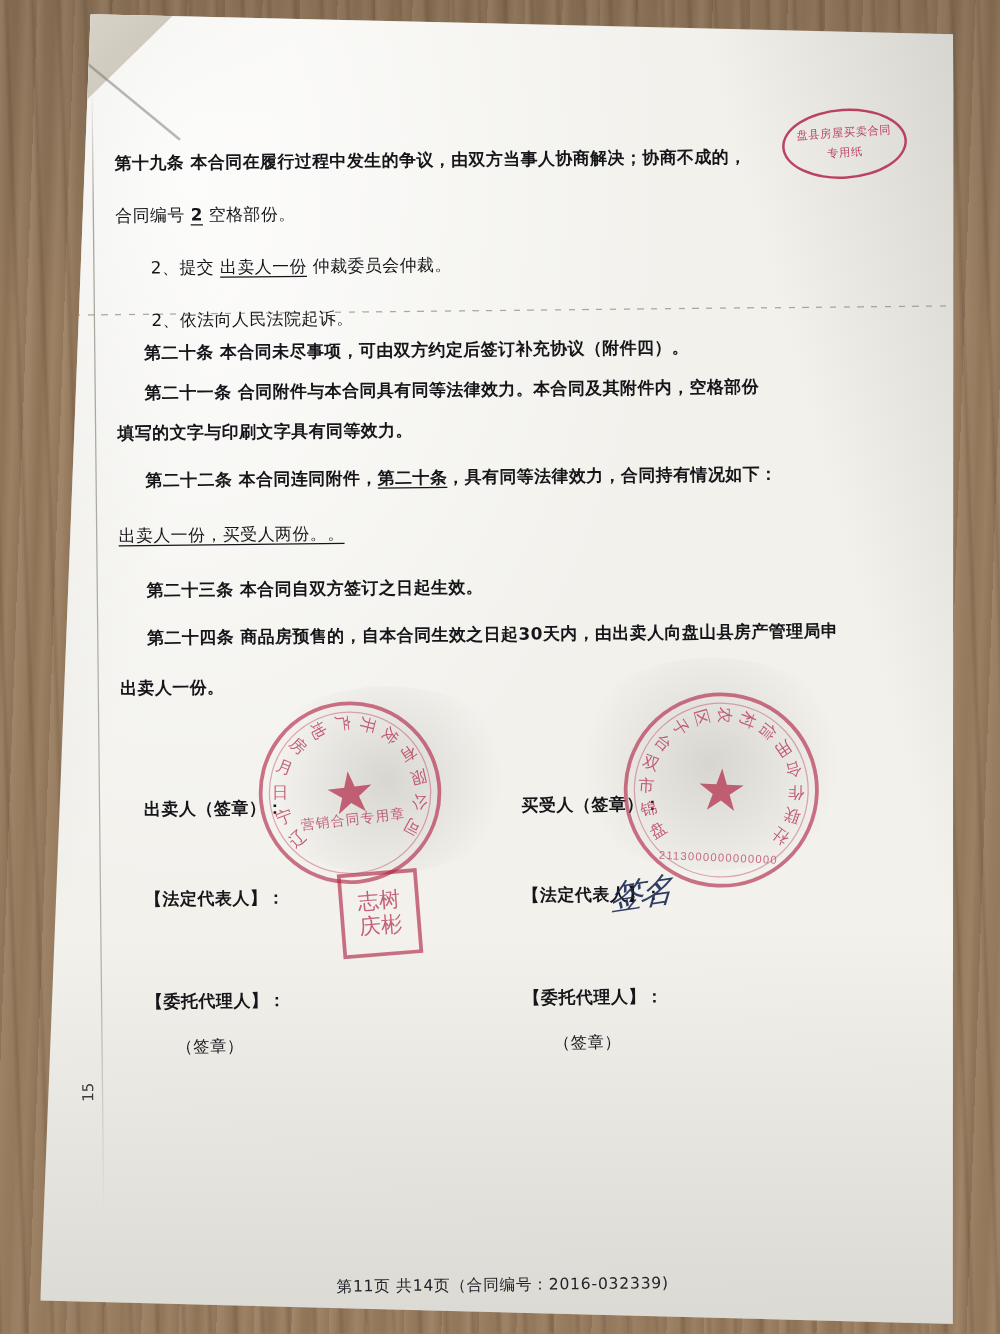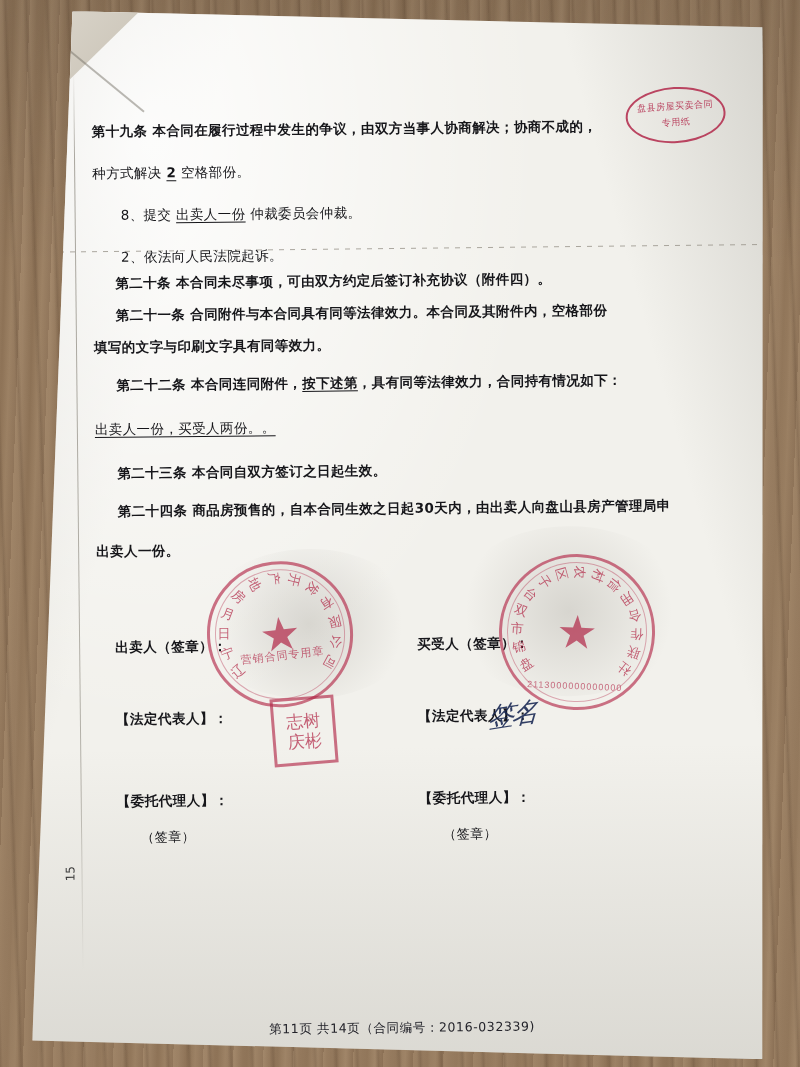--- a/index.html
+++ b/index.html
@@ -294,43 +294,43 @@
 
     <div class="smudge" style="left:180px; top:540px; width:220px; height:150px;"></div>
     <div class="smudge" style="left:430px; top:520px; width:240px; height:170px;"></div>
 
     <div class="doc">
 
       <div class="para" style="left:78px; top:110px;">
         <span class="b">第十九条 本合同在履行过程中发生的争议，由双方当事人协商解决；协商不成的，</span>
       </div>
       <div class="para" style="left:78px; top:152px;">
-        <span>种方式解决 </span><span class="u b">2</span><span> 空格部份。</span>
+        <span>合同编号 </span><span class="u b">2</span><span> 空格部份。</span>
       </div>
 
       <div class="para" style="left:106px; top:194px;">
-        <span>8、提交 </span><span class="u">出卖人一份</span><span> 仲裁委员会仲裁。</span>
+        <span>2、提交 </span><span class="u">出卖人一份</span><span> 仲裁委员会仲裁。</span>
       </div>
       <div class="para" style="left:106px; top:236px;">
         <span>2、依法向人民法院起诉。</span>
       </div>
 
       <div class="para b" style="left:100px; top:262px;">
         <span>第二十条 本合同未尽事项，可由双方约定后签订补充协议（附件四）。</span>
       </div>
 
       <div class="para b" style="left:100px; top:294px;">
         <span>第二十一条 合同附件与本合同具有同等法律效力。本合同及其附件内，空格部份</span>
       </div>
       <div class="para b" style="left:78px; top:326px;">
         <span>填写的文字与印刷文字具有同等效力。</span>
       </div>
 
       <div class="para b" style="left:100px; top:364px;">
-        <span>第二十二条 本合同连同附件，</span><span class="u">按下述第</span><span>，具有同等法律效力，合同持有情况如下：</span>
+        <span>第二十二条 本合同连同附件，</span><span class="u">第二十条</span><span>，具有同等法律效力，合同持有情况如下：</span>
       </div>
       <div class="para u" style="left:78px; top:408px;">
         <span>出卖人一份，买受人两份。。</span>
       </div>
 
       <div class="para b" style="left:100px; top:452px;">
         <span>第二十三条 本合同自双方签订之日起生效。</span>
       </div>
 
       <div class="para b" style="left:100px; top:490px;">

